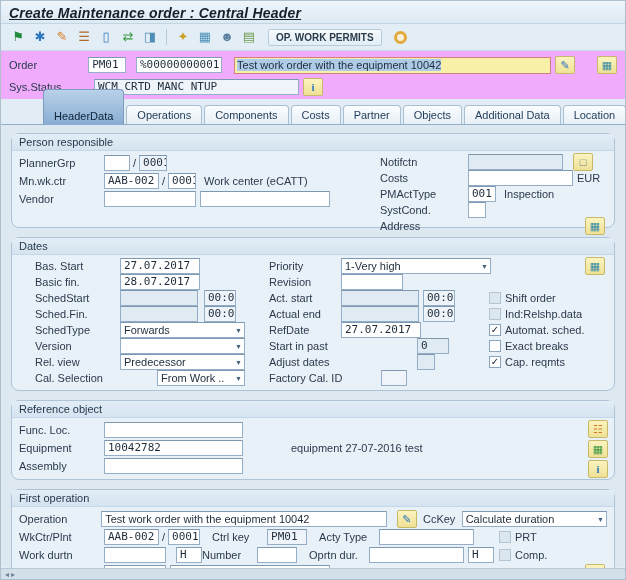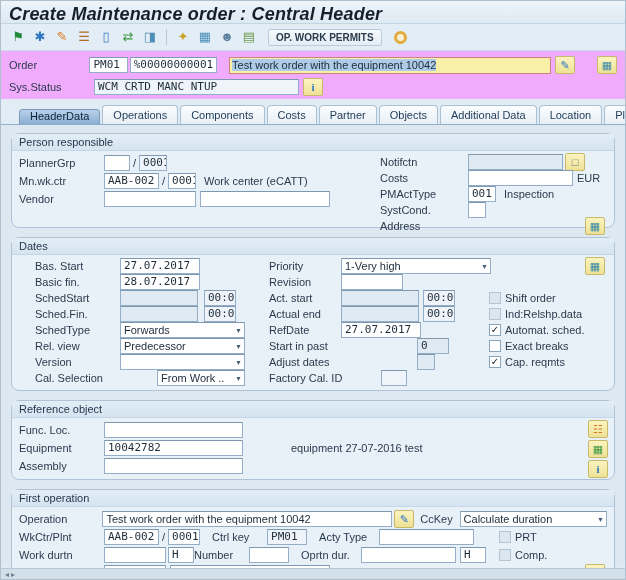--- a/index.html
+++ b/index.html
@@ -8,21 +8,21 @@
   .win {
     position:relative; width:626px; height:580px;
     background:#e2ecf4; border:1px solid #aebfce; overflow:hidden;
   }
   
   .titlebar {
     height:23px; padding:3px 8px 0 8px;
     background:linear-gradient(#eef5fa,#dde9f3);
     border-bottom:1px solid #c3d4e2;
   }
-  .title { font-size:18px; font-weight:bold; font-style:italic; color:#15202b; letter-spacing:0.2px; }
+  .title { font-size:14px; font-weight:bold; font-style:italic; color:#15202b; letter-spacing:0.2px;text-decoration:underline; }
   
   .toolbar {
     height:27px; display:flex; align-items:center; gap:4px; padding:0 8px;
     background:#e3edf5; border-bottom:1px solid #cbdae6;
   }
   .ticon {
     width:18px; height:18px; text-align:center; font-size:13px; line-height:18px;
     cursor:default; border-radius:2px;
   }
   .tsep { width:1px; height:16px; background:#b8cad8; margin:0 3px; }
@@ -48,21 +48,21 @@
   }
   .fld.sans { font-family:"Liberation Sans", sans-serif; }
   .fld.dis { background:#e0eaf3; }
   .fld.lite { background:#eef4f9; }
   .sep { font-size:11px; color:#2a3a4c; margin:0 3px; }
   .ibtn {
     width:20px; height:18px; text-align:center; font-size:11px; line-height:16px;
     background:linear-gradient(#fbf4c0,#efe195); border:1px solid #c8b96a;
     border-radius:2px; cursor:default; flex:0 0 auto;
   }
-  .ml2{margin-left:2px}.ml4{margin-left:4px}.ml6{margin-left:6px}.ml8{margin-left:8px}.ml12{margin-left:12px}
+  .ml2{margin-left:10px}.ml4{margin-left:4px}.ml6{margin-left:6px}.ml8{margin-left:8px}.ml12{margin-left:12px}
   .w18{width:18px}.w26{width:26px}.w28{width:28px}.w32{width:32px}.w40{width:40px}
   .w55{width:55px}.w60{width:60px}.w62{width:62px}.w72{width:72px}.w78{width:78px}.w80{width:80px}
   .w85{width:85px}.w88{width:88px}.w92{width:92px}.w95{width:95px}.w105{width:105px}.w125{width:125px}
   .w130{width:130px}.w139{width:139px}.w150{width:150px}.w160{width:160px}.w205{width:205px}.w295{width:295px}
   .desc-fld {
     width:340px; height:17px; line-height:15px; padding:0 2px; font-size:11px;
     background:#f7f0a6; border:1px solid #cf8080; color:#1e2c3a;
     overflow:hidden; white-space:nowrap;
   }
   .desc-sel { background:#aecbe8; }
@@ -72,21 +72,21 @@
     border-bottom:1px solid #8fafca; background:#e2ecf4; height:26px;
   }
   .tab {
     font-size:11px; color:#1d3a57; padding:3px 10px 3px 10px;
     background:linear-gradient(#fbfdfe,#e7eff6);
     border:1px solid #a9bfd2; border-bottom:none; border-radius:4px 4px 0 0;
     white-space:nowrap;
   }
   .tab.active {
     background:linear-gradient(#b9d1e9,#88add2); color:#0e2338; position:relative; top:1px;
-    border-color:#7d9cbd; padding-top:0;
+    border-color:#7d9cbd; padding-top:20px;margin-left:24px;
   }
   
   .content { background:#dde8f1; height:442px; padding-top:8px; }
   .grp {
     margin:0 10px 9px 10px; background:#e9f1f8;
     border:1px solid #aec3d6; border-radius:8px; position:relative;
   }
   .grp-title {
     font-size:11px; color:#27384a; padding:2px 7px;
     background:linear-gradient(#e2edf6,#d5e4f1);
@@ -254,30 +254,30 @@
               <span class="fld lite w32 ml6">00:00</span>
             </div>
             <div class="row c">
               <span class="lbl w85">SchedType</span>
               <span class="ddl w125">
                   <span class="v">Forwards</span>
                   <span class="a">▼</span>
                 </span>
             </div>
             <div class="row c">
+              <span class="lbl w85">Version</span>
+              <span class="ddl w125">
+                  <span class="v"></span>
+                  <span class="a">▼</span>
+                </span>
+            </div>
+            <div class="row c">
               <span class="lbl w85">Rel. view</span>
               <span class="ddl w125">
                   <span class="v">Predecessor</span>
-                  <span class="a">▼</span>
-                </span>
-            </div>
-            <div class="row c">
-              <span class="lbl w85">Version</span>
-              <span class="ddl w125">
-                  <span class="v"></span>
                   <span class="a">▼</span>
                 </span>
             </div>
             <div class="row c">
               <span class="lbl w85">Cal. Selection</span>
               <span class="ddl w88" style="margin-left:37px">
                   <span class="v">From Work ..</span>
                   <span class="a">▼</span>
                 </span>
             </div>

